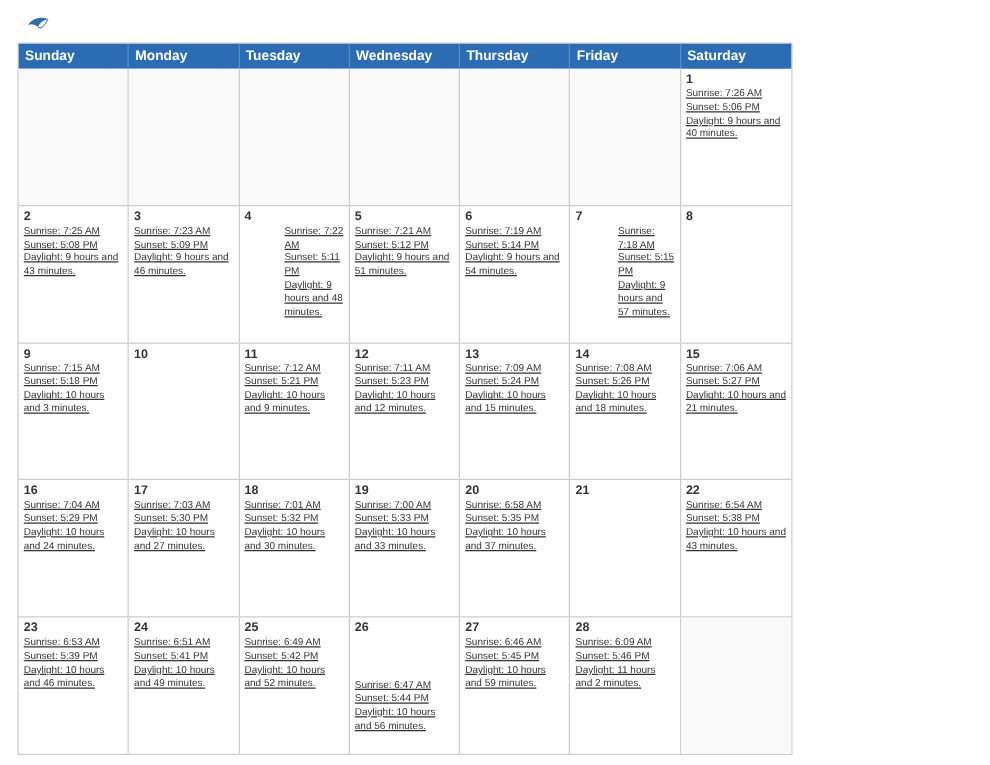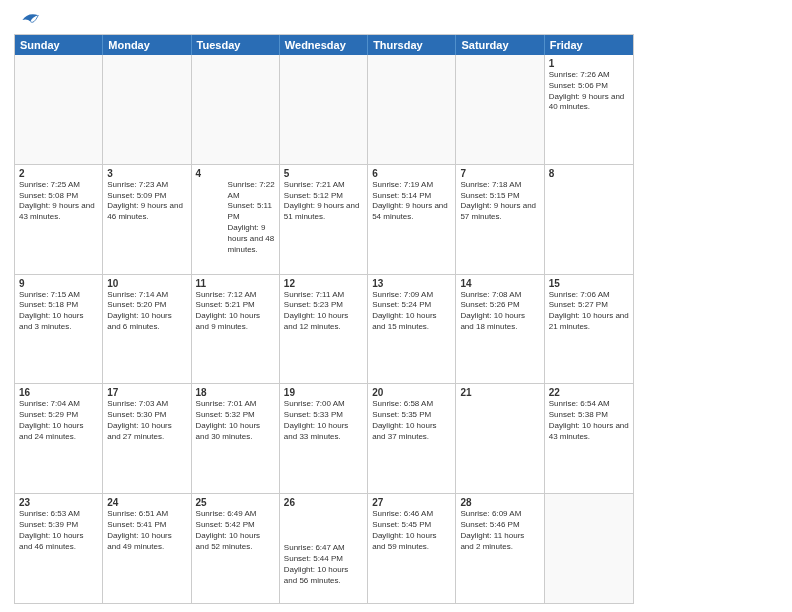--- a/index.html
+++ b/index.html
@@ -91,20 +91,21 @@
     .cal-cell.empty { background: #f9f9f9; }
     .day-num {
       font-size: 10px;
       font-weight: bold;
       margin-bottom: 1px;
     }
     .day-info {
       font-size: 8px;
       color: #333;
       line-height: 1.35;
+      text-decoration: underline;
     }
   </style>
 </head>
 <body>
 
 <div class="page">
   <div class="header">
     <div class="logo">
       <div>
         <div style="display:flex;align-items:center;">
@@ -123,22 +124,22 @@
     </div>
   </div>
 
   <div class="calendar">
     <div class="cal-header">
     <div class="cal-header-cell">Sunday</div>
         <div class="cal-header-cell">Monday</div>
         <div class="cal-header-cell">Tuesday</div>
         <div class="cal-header-cell">Wednesday</div>
         <div class="cal-header-cell">Thursday</div>
+        <div class="cal-header-cell">Friday</div>
         <div class="cal-header-cell">Saturday</div>
-        <div class="cal-header-cell">Friday</div>
       </div>
     <div class="cal-body">
     <div class="cal-row">
           <div class="cal-cell empty"></div>
           <div class="cal-cell empty"></div>
           <div class="cal-cell empty"></div>
           <div class="cal-cell empty"></div>
           <div class="cal-cell empty"></div>
           <div class="cal-cell empty"></div>
           <div class="cal-cell">
@@ -174,40 +175,37 @@
 Daylight: 9 hours and 51 minutes.</div>
           </div>
           <div class="cal-cell">
             <div class="day-num">6</div>
             <div class="day-info" style="white-space: pre-line;">Sunrise: 7:19 AM
 Sunset: 5:14 PM
 Daylight: 9 hours and 54 minutes.</div>
           </div>
           <div class="cal-cell">
             <div class="day-num">7</div>
-            <div class="day-info" style="white-space: pre-line;">Sunrise: 7:18 AM
+            <div class="day-info" style="white-space: pre-line; margin-left: 34px;">Sunrise: 7:18 AM
 Sunset: 5:15 PM
 Daylight: 9 hours and 57 minutes.</div>
           </div>
           <div class="cal-cell">
             <div class="day-num">8</div>
           </div>
         </div>
         <div class="cal-row">
           <div class="cal-cell">
             <div class="day-num">9</div>
             <div class="day-info" style="white-space: pre-line;">Sunrise: 7:15 AM
 Sunset: 5:18 PM
 Daylight: 10 hours and 3 minutes.</div>
           </div>
           <div class="cal-cell">
             <div class="day-num">10</div>
-            <div class="day-info" style="white-space: pre-line;">Sunrise: 7:14 AM
-Sunset: 5:20 PM
-Daylight: 10 hours and 6 minutes.</div>
           </div>
           <div class="cal-cell">
             <div class="day-num">11</div>
             <div class="day-info" style="white-space: pre-line;">Sunrise: 7:12 AM
 Sunset: 5:21 PM
 Daylight: 10 hours and 9 minutes.</div>
           </div>
           <div class="cal-cell">
             <div class="day-num">12</div>
             <div class="day-info" style="white-space: pre-line;">Sunrise: 7:11 AM

